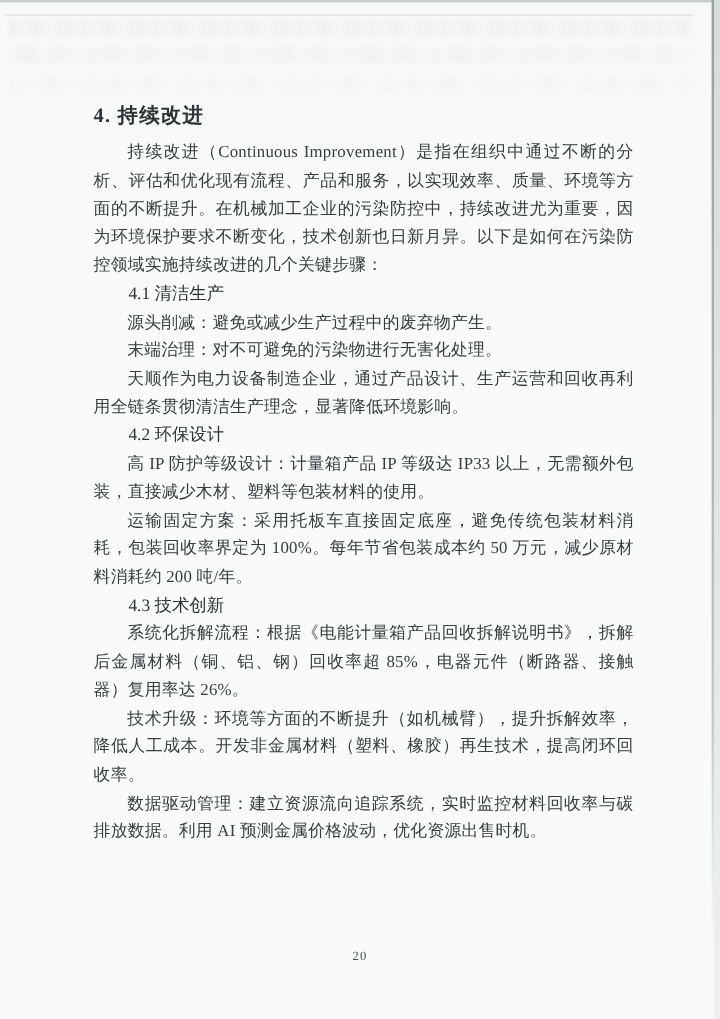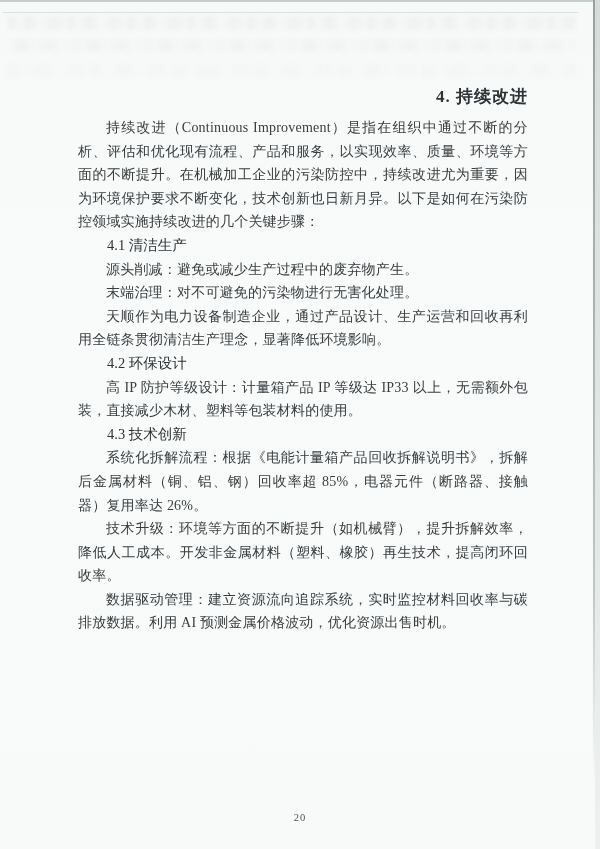--- a/index.html
+++ b/index.html
@@ -66,21 +66,21 @@
   .content {
     position: absolute;
     top: 0; left: 78px;
     width: 450px;
   }
   .doc-title {
     margin: 84px 0 6px 0;
     font-size: 17px;
     line-height: 26px;
     font-weight: bold;
-    text-align: right;
+    text-align: left;
     letter-spacing: 1px;
     color: var(--headingInk, #2e3336);
   }
   .para {
     margin: 0;
     font-size: 14px;
     line-height: 23.6px;
     text-align: justify;
     text-indent: 2em;
     letter-spacing: 0.2px;
@@ -89,21 +89,21 @@
     margin: 0;
     font-size: 14.5px;
     line-height: 23.6px;
     font-weight: normal;
     text-indent: 2em;
     text-align: left;
     color: var(--headingInk, #2e3336);
   }
   .page-footer {
     position: absolute;
-    top: 812px; left: 0;
+    top: 792px; left: 0;
     width: 600px;
     text-align: center;
     font-size: 10.5px;
     letter-spacing: 1px;
     color: #4b5054;
   }
 </style>
 </head>
 <body>
 
@@ -122,20 +122,21 @@
 
     <p class="para">持续改进（Continuous Improvement）是指在组织中通过不断的分析、评估和优化现有流程、产品和服务，以实现效率、质量、环境等方面的不断提升。在机械加工企业的污染防控中，持续改进尤为重要，因为环境保护要求不断变化，技术创新也日新月异。以下是如何在污染防控领域实施持续改进的几个关键步骤：</p>
 
     <h2 class="sec-heading">4.1 清洁生产</h2>
     <p class="para">源头削减：避免或减少生产过程中的废弃物产生。</p>
     <p class="para">末端治理：对不可避免的污染物进行无害化处理。</p>
     <p class="para">天顺作为电力设备制造企业，通过产品设计、生产运营和回收再利用全链条贯彻清洁生产理念，显著降低环境影响。</p>
 
     <h2 class="sec-heading">4.2 环保设计</h2>
     <p class="para">高 IP 防护等级设计：计量箱产品 IP 等级达 IP33 以上，无需额外包装，直接减少木材、塑料等包装材料的使用。</p>
+    <p class="para">运输固定方案：采用托板车直接固定底座，避免传统包装材料消耗，包装回收率界定为 100%。每年节省包装成本约 50 万元，减少原材料消耗约 200 吨/年。</p>
 
     <h2 class="sec-heading">4.3 技术创新</h2>
     <p class="para">系统化拆解流程：根据《电能计量箱产品回收拆解说明书》，拆解后金属材料（铜、铝、钢）回收率超 85%，电器元件（断路器、接触器）复用率达 26%。</p>
     <p class="para">技术升级：环境等方面的不断提升（如机械臂），提升拆解效率，降低人工成本。开发非金属材料（塑料、橡胶）再生技术，提高闭环回收率。</p>
     <p class="para">数据驱动管理：建立资源流向追踪系统，实时监控材料回收率与碳排放数据。利用 AI 预测金属价格波动，优化资源出售时机。</p>
 
   </div>
 
   <div class="page-footer">20</div>
 </div>

